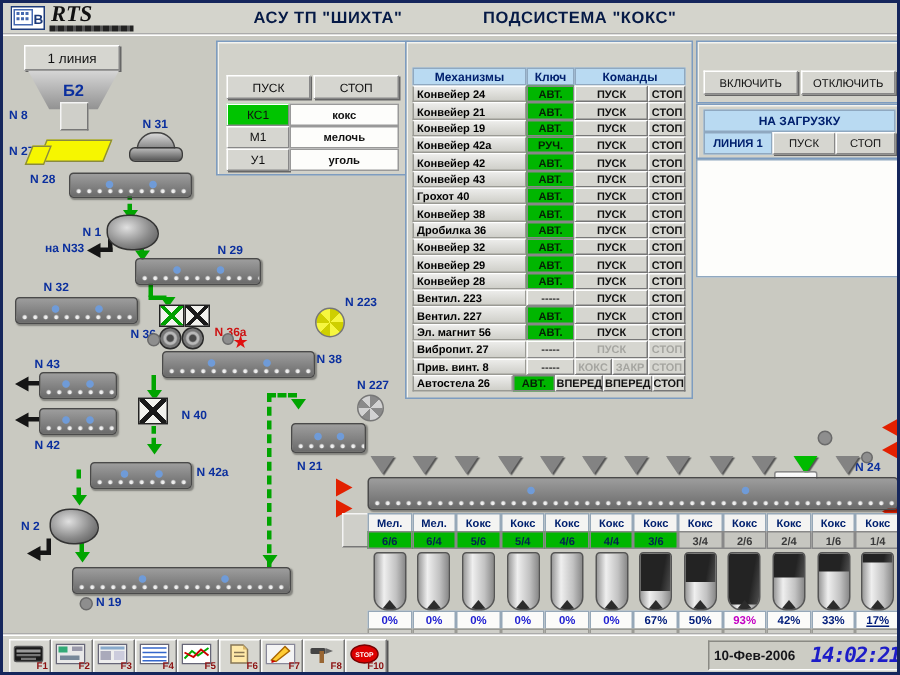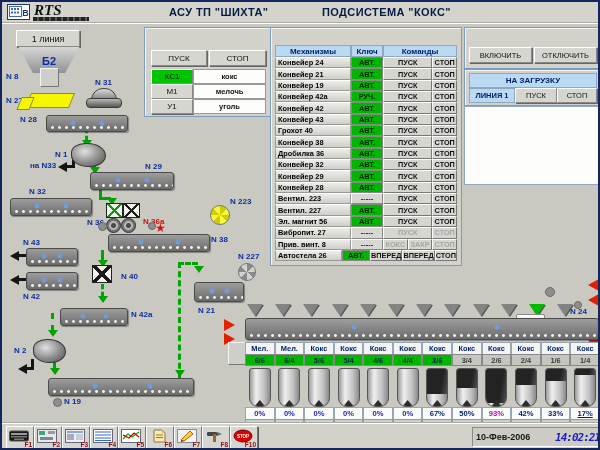--- a/index.html
+++ b/index.html
@@ -79,21 +79,21 @@
   .bout{position:absolute;left:50%;bottom:0;width:10px;height:6px;margin-left:-5px;background:#2c2c2c;clip-path:polygon(0 100%,50% 0,100% 100%);}
   .bpct{height:11px;background:#fbfbf9;border:1px solid #96a8b8;margin-top:0px;display:flex;align-items:center;justify-content:center;font-size:7.6px;font-weight:bold;}
   .bcnt{height:9px;background:#cfcfc9;border:1px solid #9a9a94;margin-top:-1px;display:flex;align-items:center;justify-content:center;font-size:7.2px;font-weight:bold;color:#111;}
   
   .toolbar{position:absolute;left:0;top:420px;width:596px;height:26px;background:#d2d2ca;border-top:2px groove #fff;}
   .fbtn{position:absolute;top:2px;width:26px;height:21px;background:#d6d6d0;border:1px solid #777;border-top-color:#fff;border-left-color:#fff;box-shadow:1px 1px 0 #555;}
   .fbtn .ic{position:absolute;left:2px;top:2px;width:20px;height:14px;}
   .fbtn .fk{position:absolute;right:1px;bottom:0px;font-size:6.5px;font-weight:bold;color:#8c1010;}
   .inset{position:absolute;top:3px;height:18px;background:#ccccc4;border:1px solid #8a8a84;border-bottom-color:#fff;border-right-color:#fff;display:flex;align-items:center;font-size:9px;}
   .navy{color:#00208e;font-weight:bold;}
-  .clock{font-family:"DejaVu Sans Mono",monospace;font-weight:bold;font-style:italic;font-size:11px;color:#1d1dc8;letter-spacing:-1px;}
+  .clock{font-family:"DejaVu Sans Mono",monospace;font-weight:bold;font-style:italic;font-size:14px;color:#1d1dc8;letter-spacing:-1px;}
   .whitebox{position:absolute;background:#fdfdfb;border:1px solid #8fa8c0;}
 </style>
 </head>
 <body>
 
 <div class="screen">
 
   <div class="titlebar">
     <span class="logo-ic">
       <svg viewBox="0 0 23 16" width="23" height="16">

